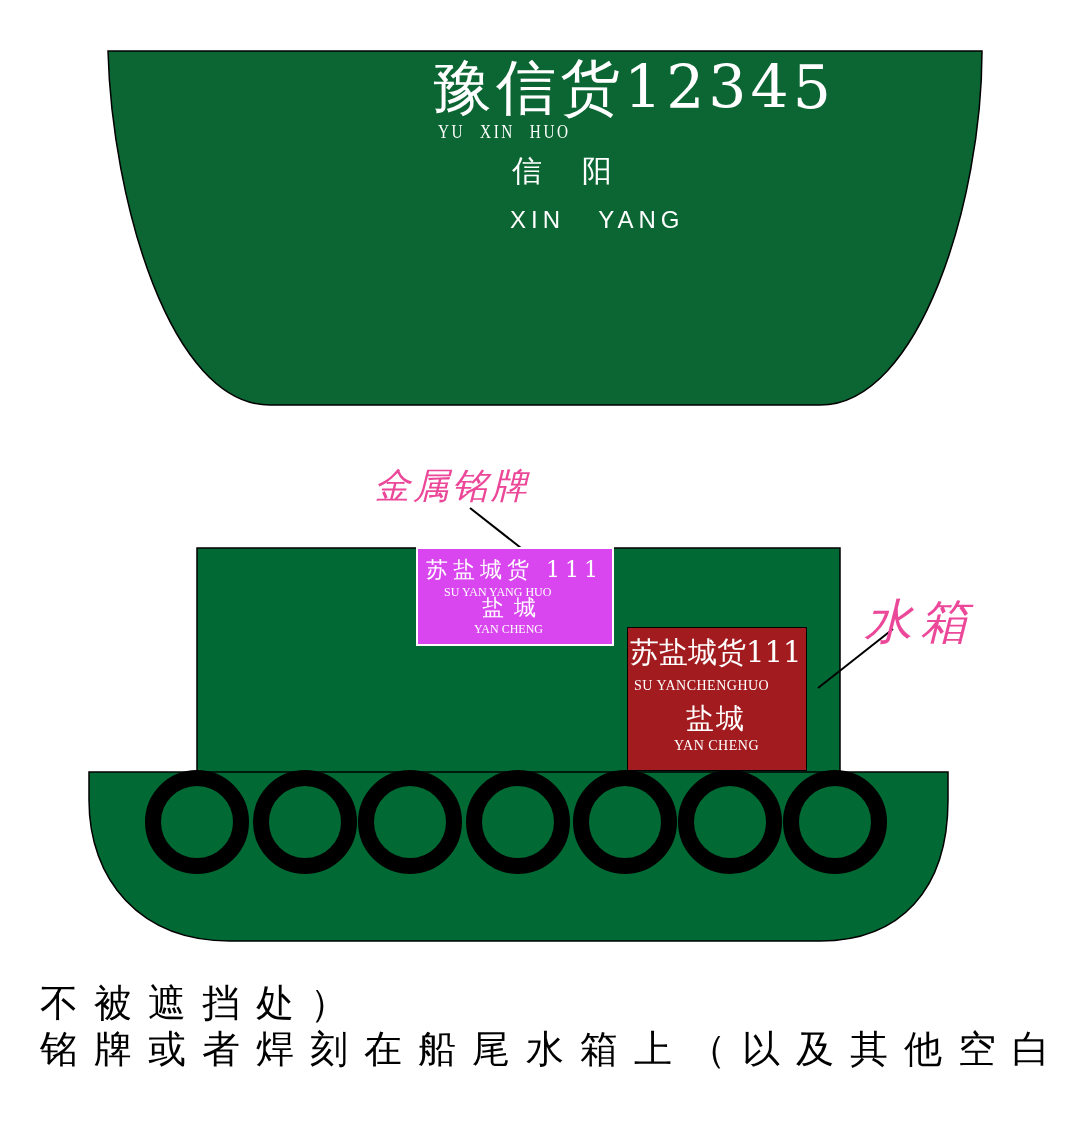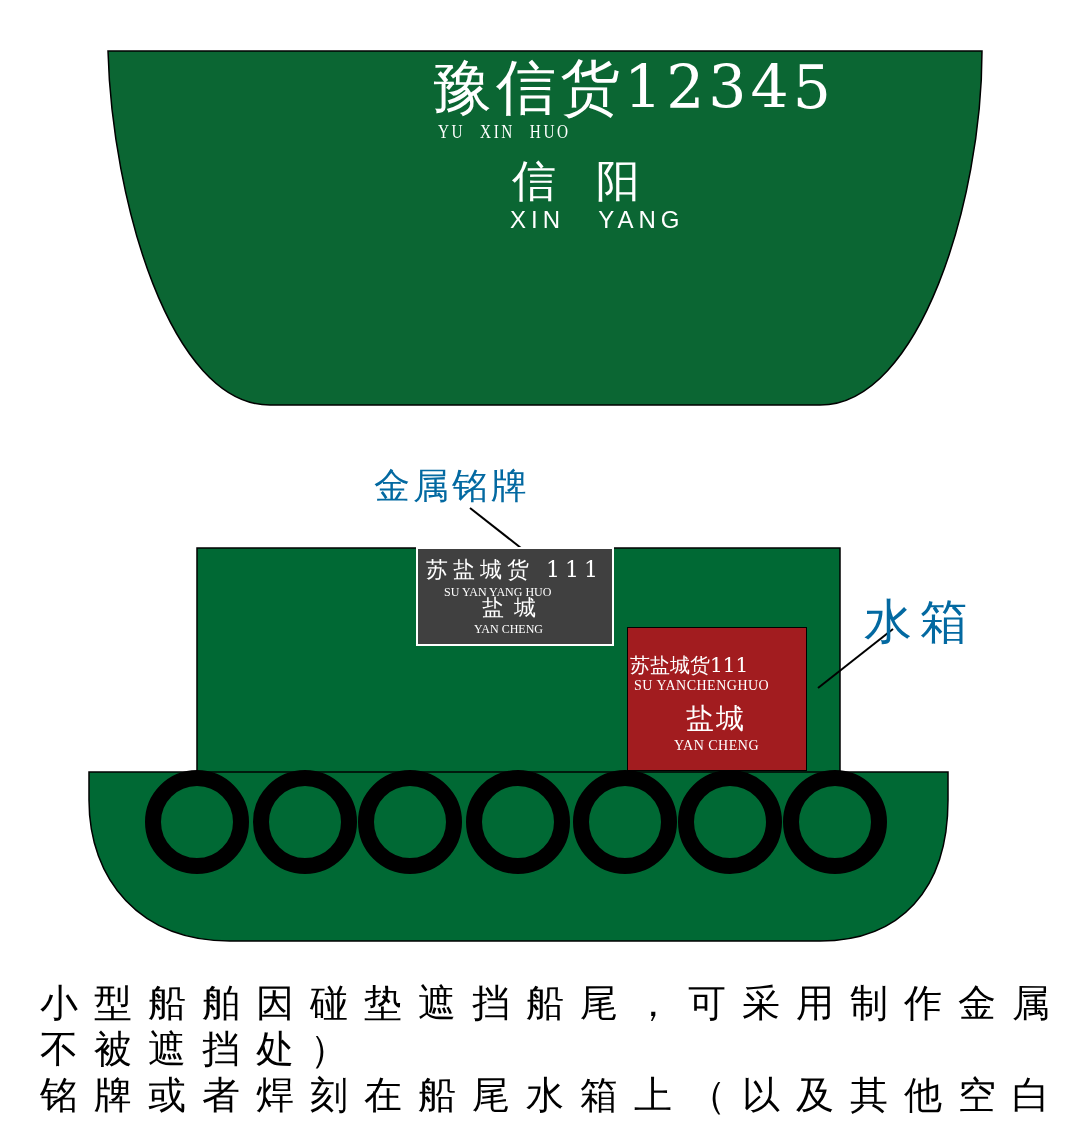--- a/index.html
+++ b/index.html
@@ -4,35 +4,35 @@
   <style>
     html, body { margin: 0; padding: 0; background: #ffffff; }
     body { width: 1080px; height: 1127px; position: relative; overflow: hidden;
            font-family: "DejaVu Serif", "Liberation Serif", serif; }
     .abs { position: absolute; }
     svg.scene { position: absolute; left: 0; top: 0; }
 
     .txt-white { color: #ffffff; white-space: nowrap; }
     .hull-top-name { left: 432px; top: 62px; font-size: 60px; letter-spacing: 4px; line-height: 50px; }
     .hull-top-pinyin { left: 438px; top: 122px; font-size: 18px; letter-spacing: 3px; word-spacing: 10px; font-family: "Liberation Serif", serif; transform: scaleX(0.85); transform-origin: left; }
-    .hull-top-port { left: 512px; top: 156px; font-size: 44px; letter-spacing: 40px; line-height: 50px; }
+    .hull-top-port { left: 512px; top: 146px; font-size: 30px; letter-spacing: 40px; line-height: 50px; }
     .hull-top-port-pinyin { left: 510px; top: 206px; font-size: 24px; letter-spacing: 5px; word-spacing: 22px; font-family: Liberation Sans, sans-serif; }
 
-    .label-black { color: #0369a1; white-space: nowrap; }
+    .label-black { color: #ec4899; white-space: nowrap; font-style: italic; }
     .callout-plate { left: 374px; top: 462px; font-size: 36px; letter-spacing: 3px; }
     .callout-tank { left: 864px; top: 590px; font-size: 48px; letter-spacing: 8px; }
 
-    .blue-plate { left: 416px; top: 547px; width: 194px; height: 95px; background: #404040; border: 2px solid #ffffff; }
+    .blue-plate { left: 416px; top: 547px; width: 194px; height: 95px; background: #d946ef; border: 2px solid #ffffff; }
     .blue-plate .l1 { left: 8px; top: 6px; font-size: 22px; letter-spacing: 5px; }
     .blue-plate .l2 { left: 26px; top: 36px; font-size: 12px; font-family: "Liberation Serif", serif; }
     .blue-plate .l3 { left: 64px; top: 44px; font-size: 22px; letter-spacing: 10px; }
     .blue-plate .l4 { left: 56px; top: 73px; font-size: 12px; font-family: "Liberation Serif", serif; }
 
     .red-plate { left: 627px; top: 627px; width: 180px; height: 144px; background: #a21c1f; border: 1px solid #000; box-sizing: border-box; }
-    .red-plate .l1 { left: 2px; top: 24px; font-size: 20px; letter-spacing: 0px; text-align: center; }
+    .red-plate .l1 { left: 2px; top: 5px; font-size: 29px; letter-spacing: 0px; text-align: center; }
     .red-plate .l2 { left: 6px; top: 50px; font-size: 14px; font-family: "Liberation Serif", serif; letter-spacing: 0.5px; }
     .red-plate .l3 { left: 58px; top: 72px; font-size: 28px; letter-spacing: 2px; }
     .red-plate .l4 { left: 46px; top: 110px; font-size: 14px; font-family: "Liberation Serif", serif; letter-spacing: 0.5px; }
 
     .caption { left: 40px; top: 980px; width: 1000px; font-size: 38px; line-height: 46px; letter-spacing: 16px; color: #000; }
     .caption div { white-space: nowrap; }
   </style>
 </head>
 <body>
 
@@ -74,16 +74,15 @@
 </div>
 
 <div class="abs red-plate">
   <div class="abs txt-white l1">苏盐城货111</div>
   <div class="abs txt-white l2">SU  YANCHENGHUO</div>
   <div class="abs txt-white l3">盐城</div>
   <div class="abs txt-white l4">YAN  CHENG</div>
 </div>
 
 <div class="abs caption">
-  <div>小型船舶因碰垫遮挡船尾，可采用制作金属</div>
   <div>不被遮挡处）</div>
   <div>铭牌或者焊刻在船尾水箱上（以及其他空白</div>
 </div>
 
 </body></html>

